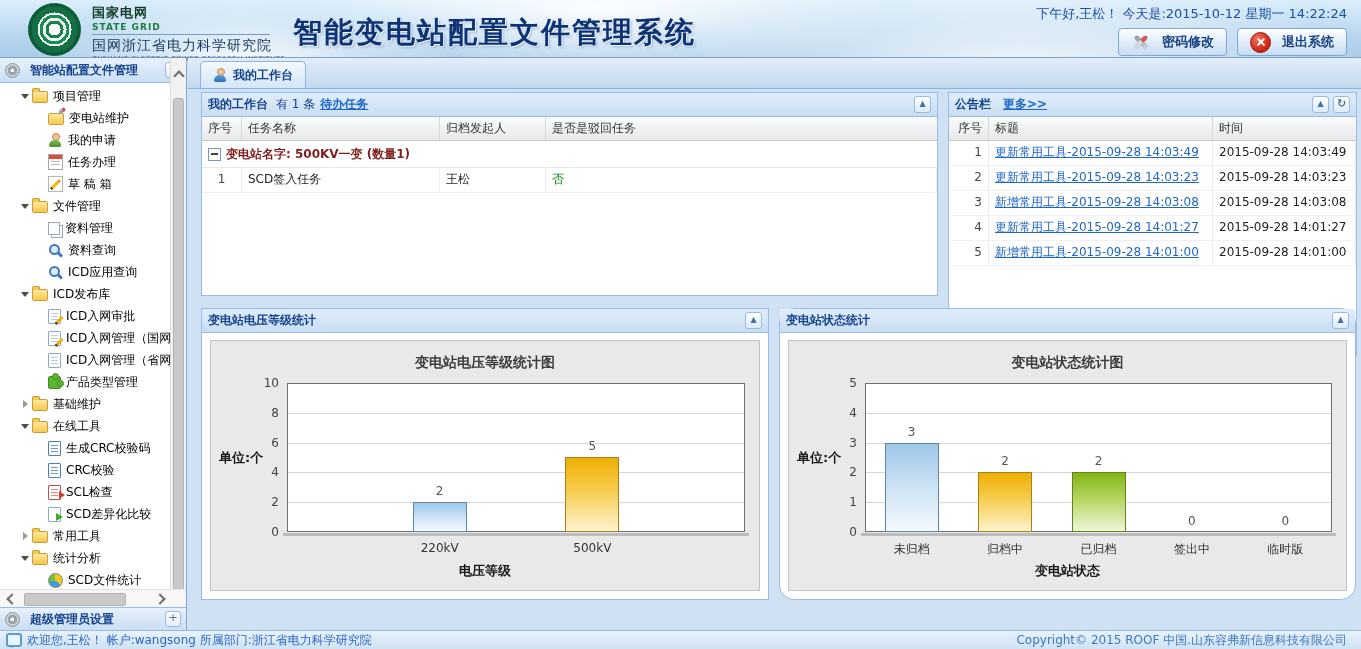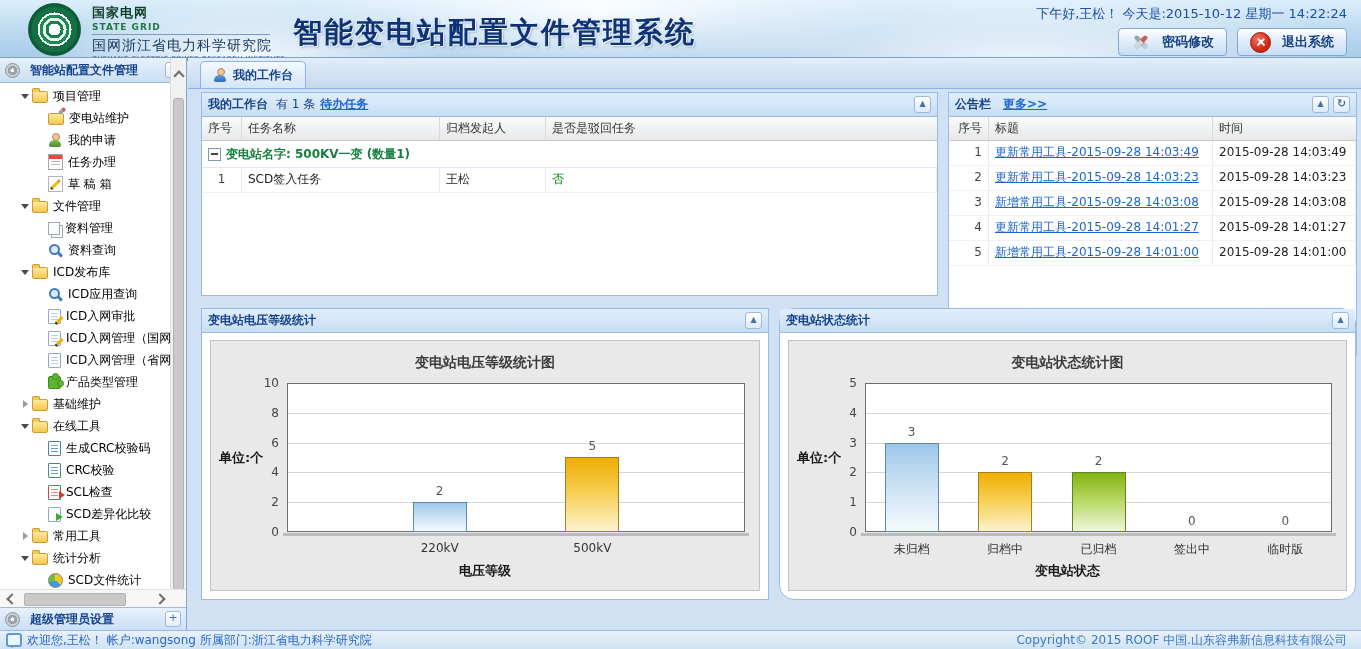--- a/index.html
+++ b/index.html
@@ -142,21 +142,21 @@
   #panel-task { left:13px; top:34px; width:737px; height:204px; }
   #panel-bulletin { left:760px; top:34px; width:409px; height:264px; }
   #panel-chart1 { left:13px; top:250px; width:568px; height:292px; }
   #panel-chart2 { left:591px; top:250px; width:577px; height:292px;border-radius:15px; }
 
   .grid-hd { display:flex; height:23px; background:linear-gradient(180deg,#fbfbfb,#e6e8eb); border-bottom:1px solid #c9c9c9; color:#333; }
   .gc { box-sizing:border-box; padding:0 6px; line-height:23px; border-right:1px solid #d8d8d8; overflow:hidden; white-space:nowrap; }
   .tc1 { width:40px; } .tc2 { width:198px; } .tc3 { width:106px; } .tc4 { flex:1; border-right:none; }
   .bc1 { width:40px; text-align:right; } .bc2 { width:224px; } .bc3 { flex:1; border-right:none; }
   .grid-group { height:26px; display:flex; align-items:center; padding-left:6px; gap:5px;
-    font-weight:bold; color:#15803d; border-bottom:1px solid #e3e9f2; }
+    font-weight:bold; color:#7f1d1d; border-bottom:1px solid #e3e9f2; }
   .gbox { width:11px; height:11px; border:1px solid #7a96b8; background:#fff; position:relative; flex:none; }
   .gbox::before { content:""; position:absolute; left:2px; right:2px; top:4.5px; height:1.5px; background:#444; }
   .grid-row { display:flex; height:24px; line-height:24px; color:#222; border-bottom:1px solid #eef2f8; }
   .grid-row .gc { border-right:1px solid #ececec; }
   .num-cell { text-align:center; color:#444; }
   .green { color:#118a11; }
   .blink { color:#1e66c7; text-decoration:underline; cursor:pointer; }
 
   
   .chart-box { position:absolute; left:8px; right:8px; top:31px; bottom:8px; background:#e9e9e9; border:1px solid #c3c3c3; }
@@ -261,30 +261,30 @@
           <span class="ic copy"></span>
           <span class="tlabel">资料管理</span>
         </div>
 
         <div class="trow lv1">
           <span class="caret none"></span>
           <span class="ic search"></span>
           <span class="tlabel">资料查询</span>
         </div>
 
+        <div class="trow lv1">
+          <span class="caret none"></span>
+          <span class="ic search"></span>
+          <span class="tlabel">ICD应用查询</span>
+        </div>
+
         <div class="trow lv0">
           <span class="caret open"></span>
           <span class="ic folder"></span>
           <span class="tlabel">ICD发布库</span>
-        </div>
-
-        <div class="trow lv1">
-          <span class="caret none"></span>
-          <span class="ic search"></span>
-          <span class="tlabel">ICD应用查询</span>
         </div>
 
         <div class="trow lv1">
           <span class="caret none"></span>
           <span class="ic doc-edit"></span>
           <span class="tlabel">ICD入网审批</span>
         </div>
 
         <div class="trow lv1">
           <span class="caret none"></span>

